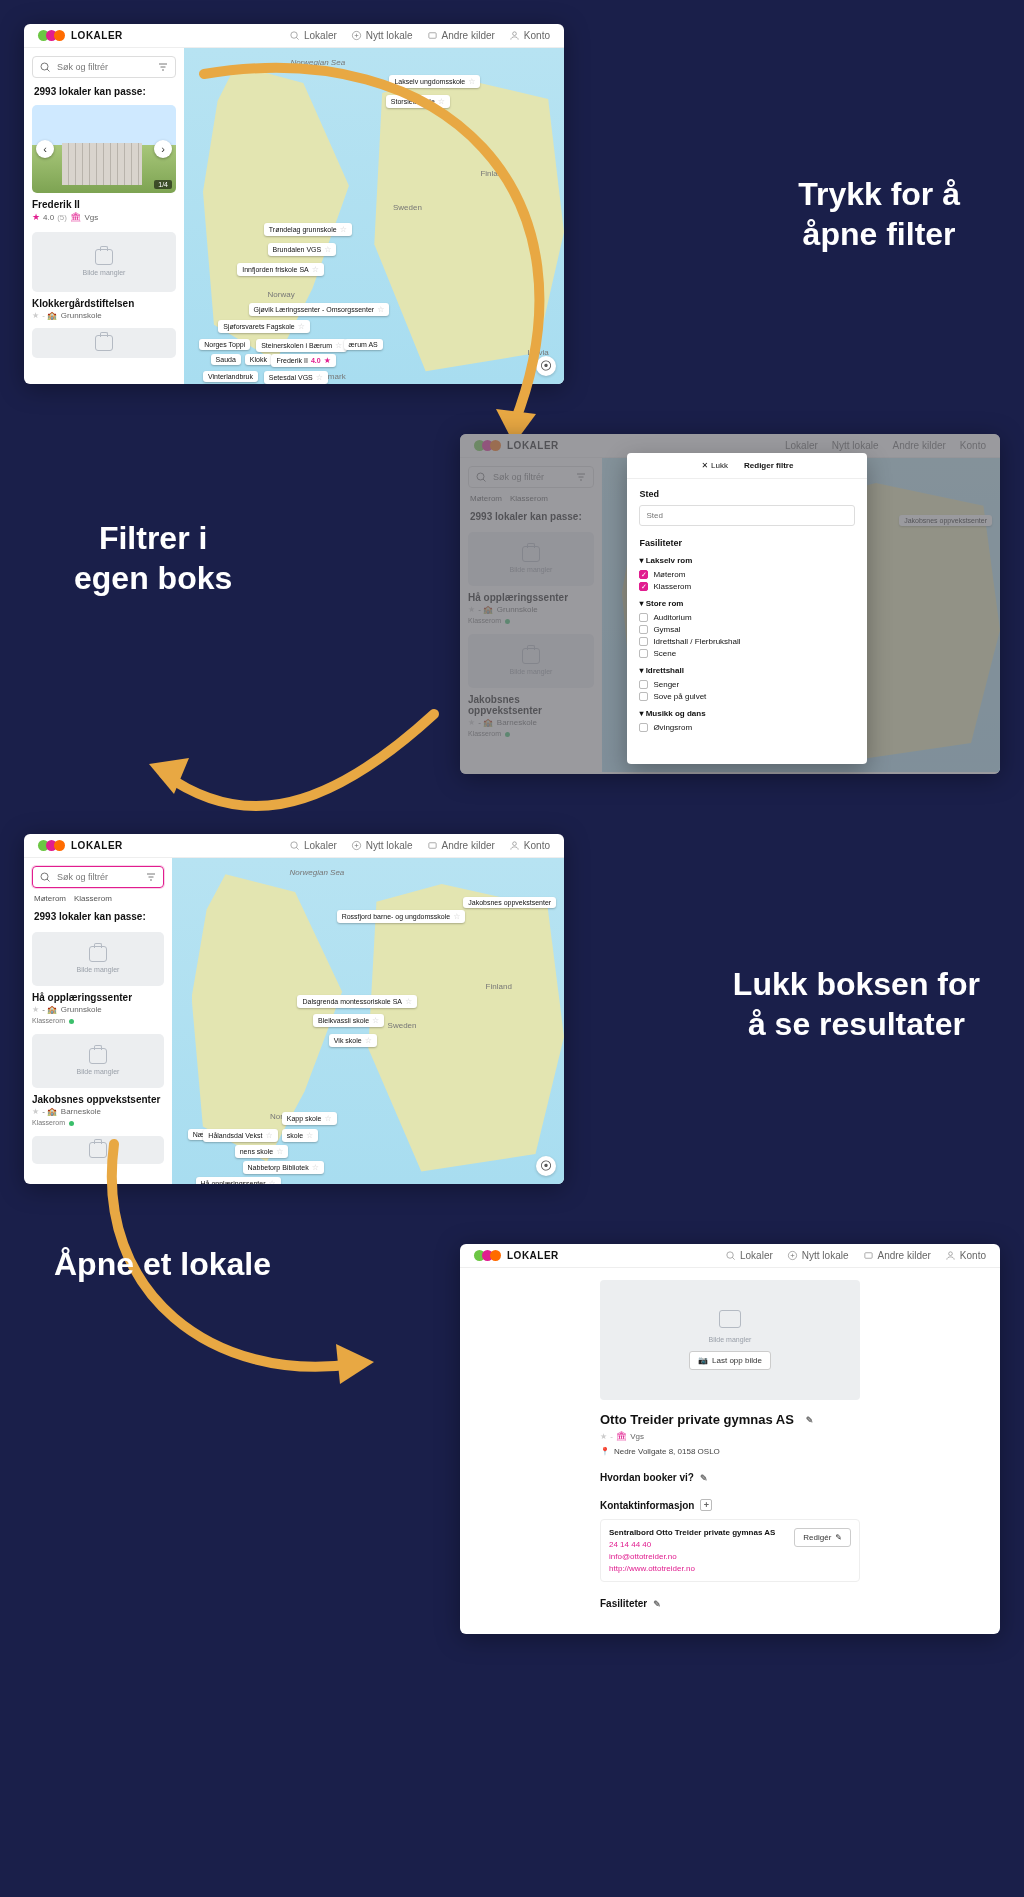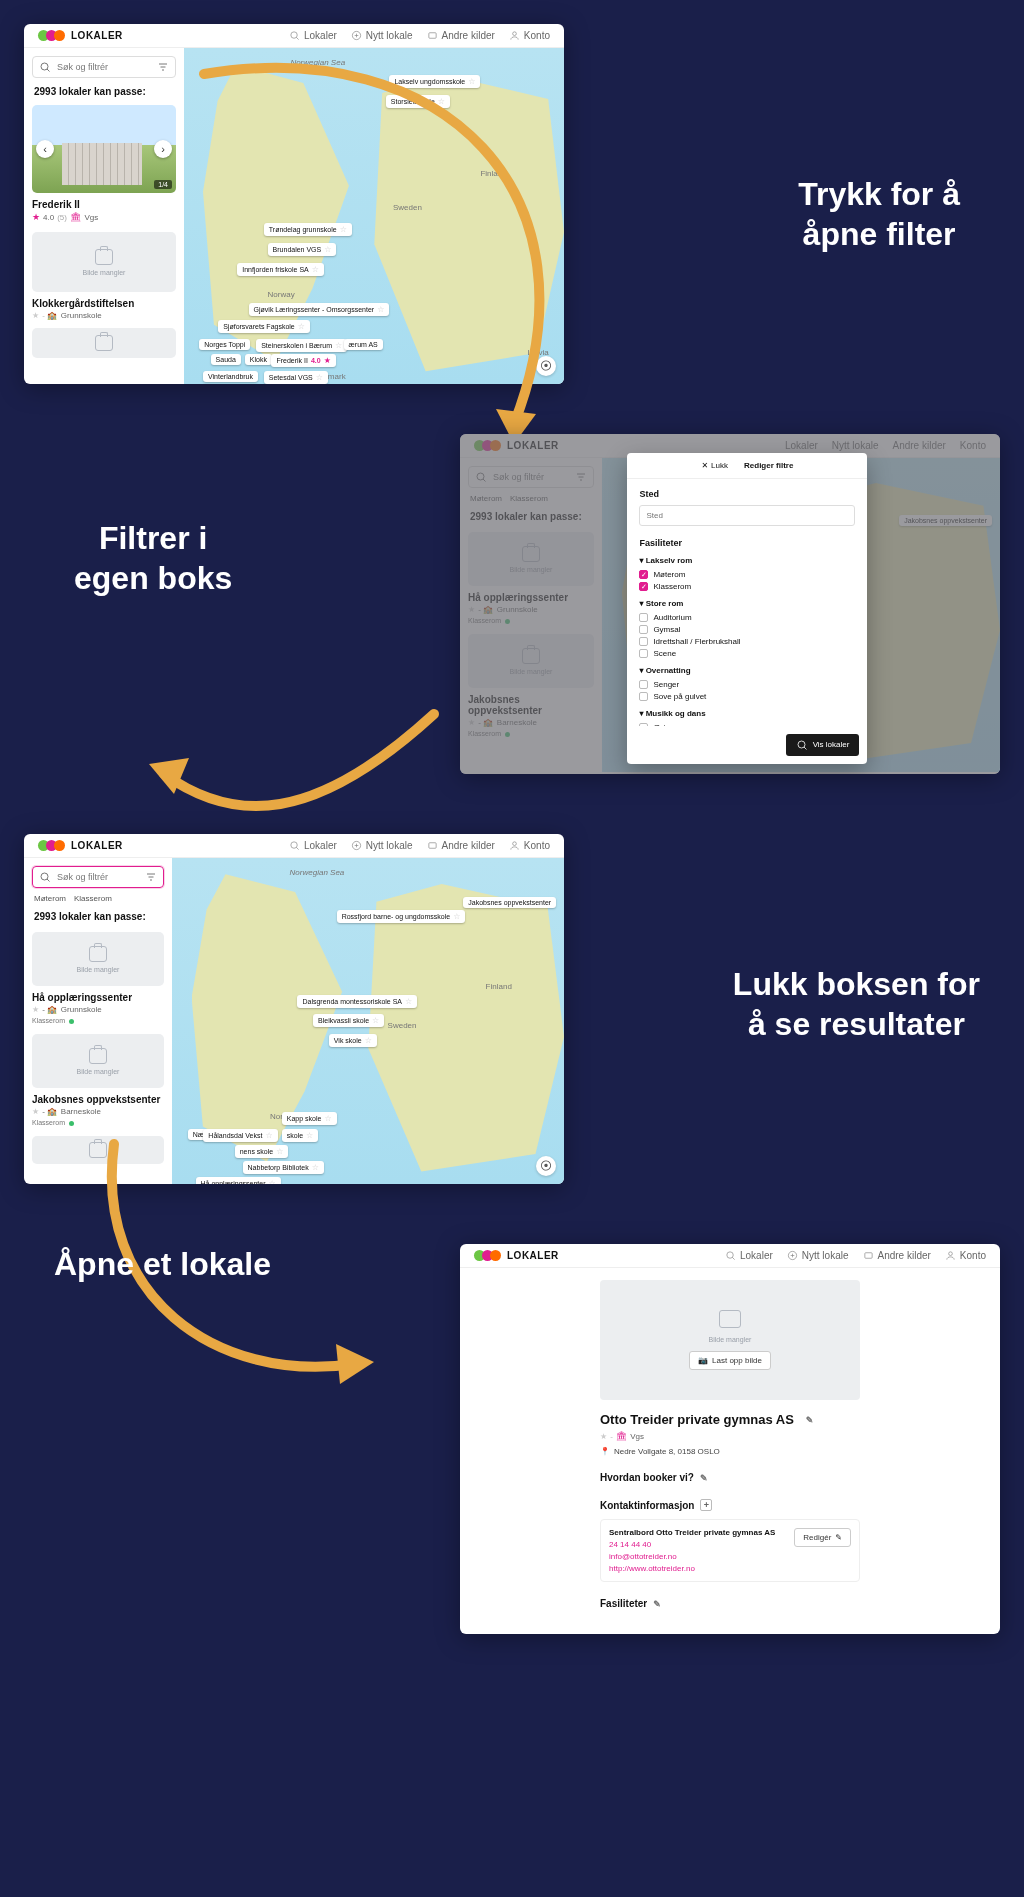--- a/index.html
+++ b/index.html
@@ -454,45 +454,36 @@
           </div>
         <div class="cb-row">
             <div class="cb"></div>
             <span>Idrettshall / Flerbrukshall</span>
           </div>
         <div class="cb-row">
             <div class="cb"></div>
             <span>Scene</span>
           </div>
 
-        <div class="group-h">▾ <span>Overnatting</span></div>
+        <div class="group-h">▾ <span>Idrettshall</span></div>
         <div class="cb-row">
             <div class="cb"></div>
             <span>Senger</span>
           </div>
         <div class="cb-row">
             <div class="cb"></div>
             <span>Sove på gulvet</span>
           </div>
 
         <div class="group-h">▾ <span>Musikk og dans</span></div>
         <div class="cb-row">
             <div class="cb"></div>
             <span>Øvingsrom</span>
           </div>
         
-      </div>
-      <div class="modal-foot">
-        <div class="btn-dark">
-          <svg class="ico" style="stroke:#fff;" viewBox="0 0 24 24">
-              <circle cx="11" cy="11" r="7"></circle>
-              <path d="M21 21l-5-5"></path>
-            </svg>
-          <span>Vis lokaler</span>
-        </div>
       </div>
     </div>
   </div>
 
   <div class="arrow" style="left:90px; top:260px; width:340px;height:160px;">
     <svg viewBox="0 0 340 160">
       <path d="M320 20 C 200 130, 120 130, 50 80"></path>
       <polygon points="35,70 75,64 60,100"></polygon>
     </svg>
   </div>

